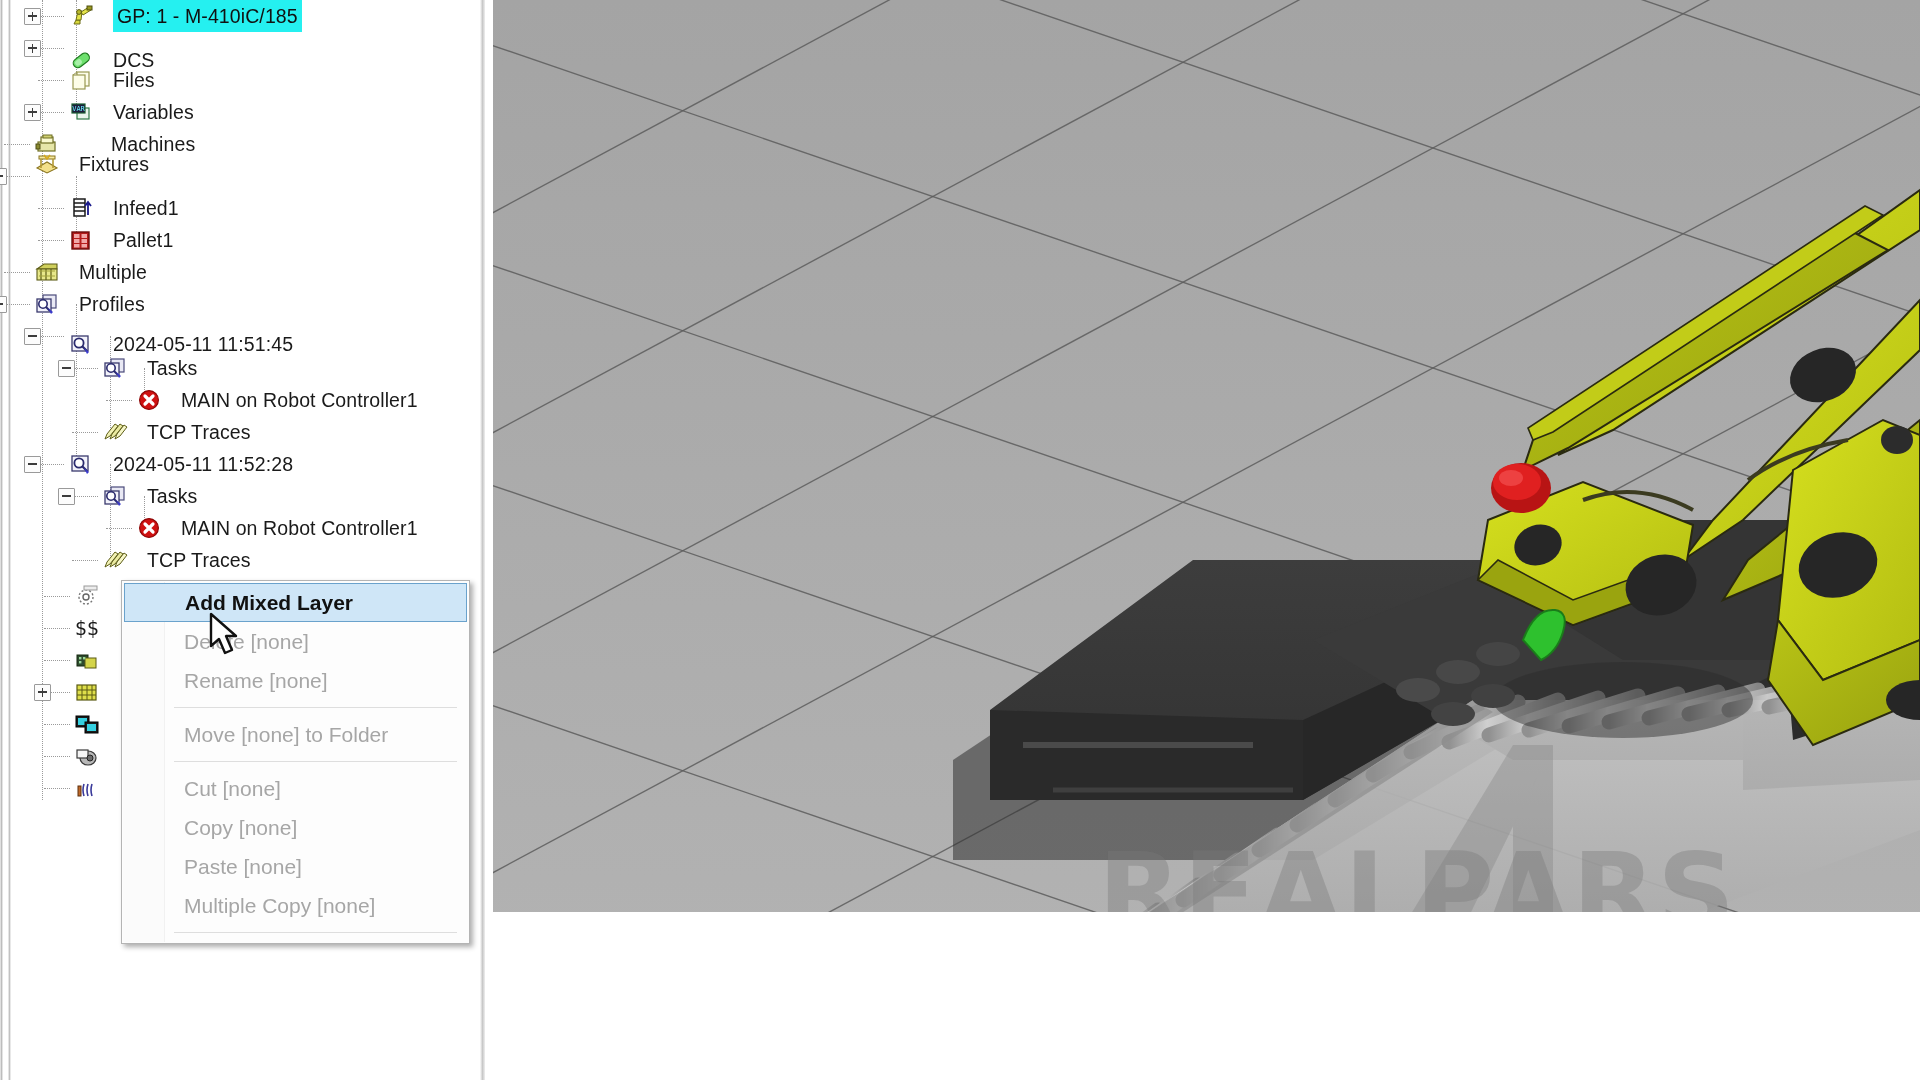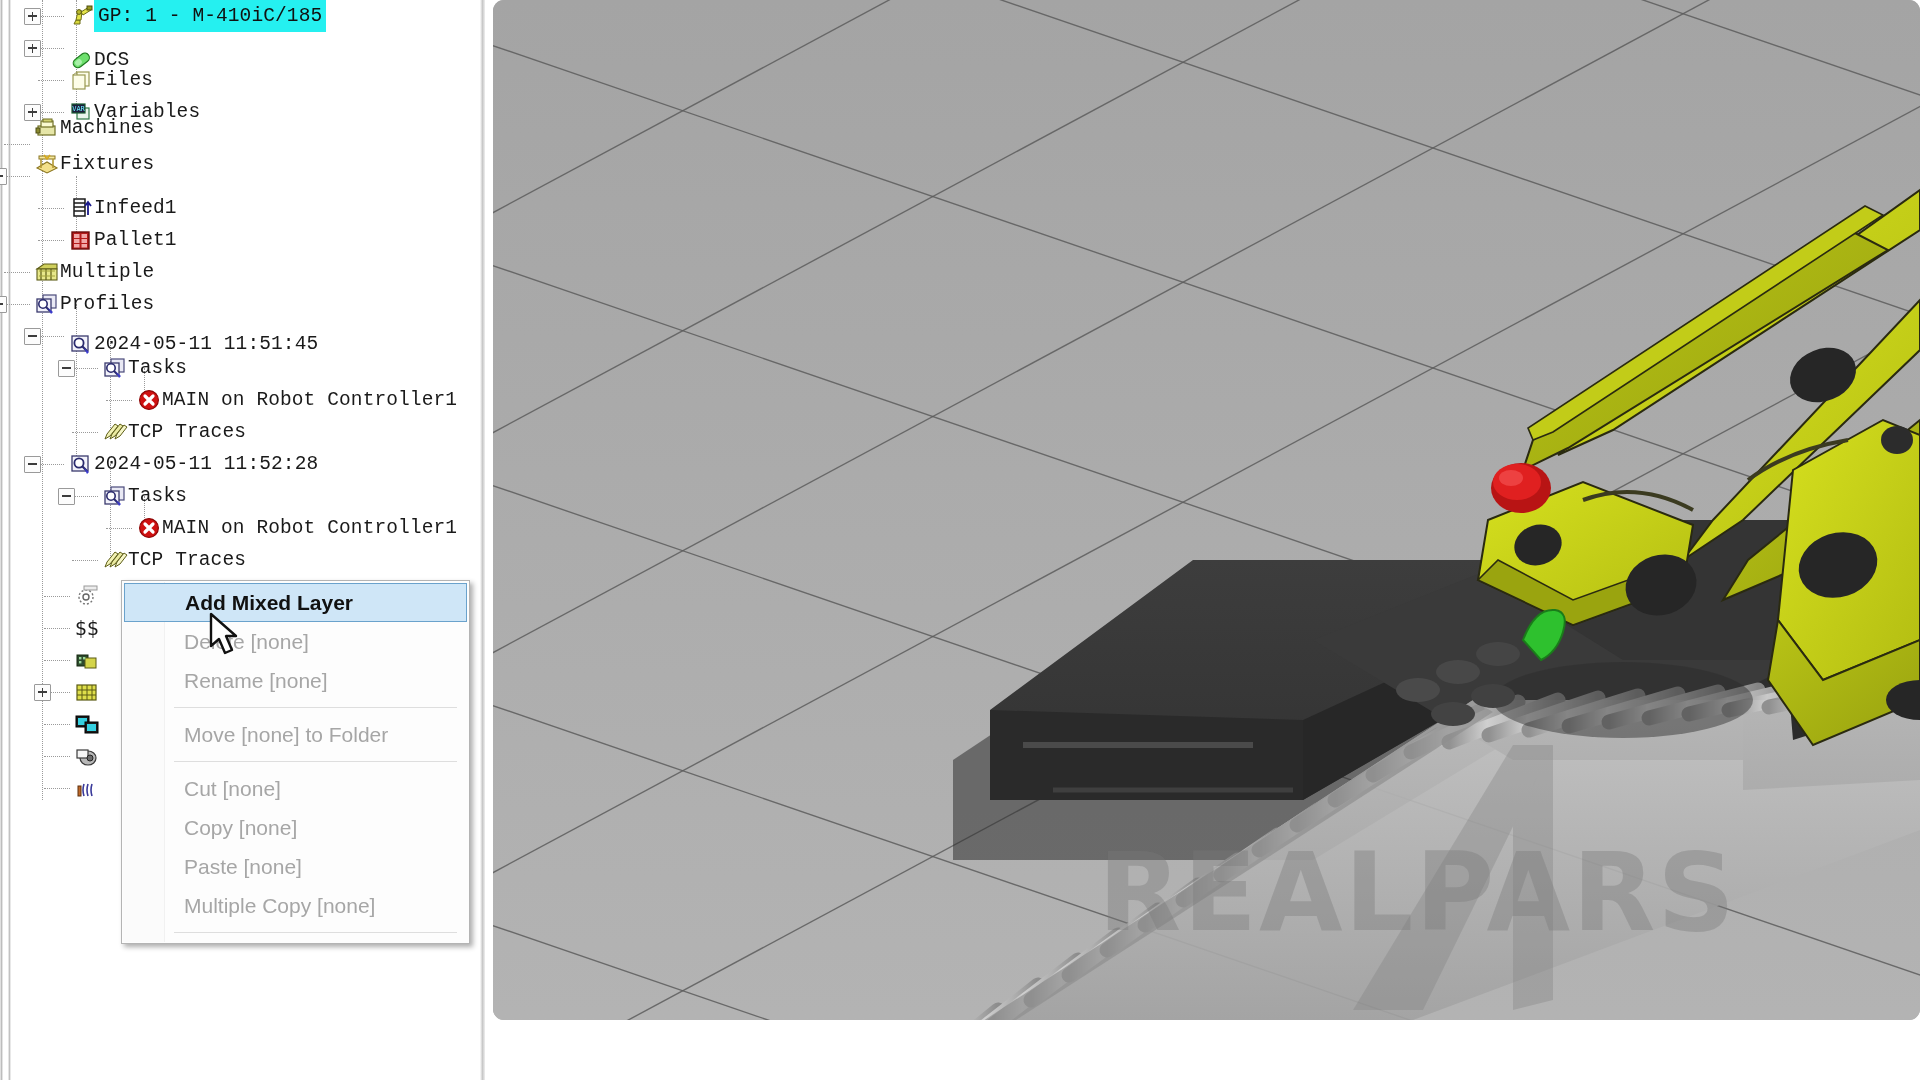--- a/index.html
+++ b/index.html
@@ -19,21 +19,21 @@
   .edge-a{left:0px;width:3px;background:linear-gradient(to right,#f2f2f2,#bdbdbd,#f7f7f7);}
   .edge-b{left:8px;width:3px;background:linear-gradient(to right,#f7f7f7,#c2c2c2,#fbfbfb);}
   .edge-right{left:480px;width:5px;background:linear-gradient(to right,#fdfdfd,#c8c8c8,#efefef);}
 
   .tree{position:absolute;left:12px;top:0;width:470px;}
   .row{
     position:absolute;height:32px;line-height:32px;
     white-space:nowrap;font-size:19.5px;color:#1a1a1a;
     display:flex;align-items:center;
   }
-  .row .label{margin-left:0;letter-spacing:.1px;font-family:Liberation Mono, monospace;}
+  .row .label{margin-left:19px;letter-spacing:.1px;}
   .row .label.sel{
     background:#25f0f0;color:#111;padding:0 4px;
   }
   
   .exp{
     position:absolute;width:15px;height:15px;border:1px solid #9a9a9a;
     background:#fcfcfc;border-radius:1px;
   }
   .exp::before{
     content:"";position:absolute;left:3px;top:6px;width:9px;height:1.6px;background:#3c3c3c;
@@ -72,22 +72,22 @@
     margin:0 2px;height:37px;line-height:37px;padding-left:60px;
     color:#111;font-weight:600;
   }
   .sep{height:1px;background:#dedede;margin:7px 12px 7px 52px;position:relative;z-index:2;}
 
   
   #cursor{position:absolute;left:209px;top:612px;z-index:60;pointer-events:none;}
 
   
   #viewport{
-    position:absolute;left:493px;top:0;width:1427px;height:1020px;
-    background:#a8a8a8;overflow:hidden;border-radius:11px;
+    position:absolute;left:493px;top:0;width:1427px;height:912px;
+    background:#a8a8a8;overflow:hidden;
   }
   #vp-svg{position:absolute;left:0;top:0;}
   .wm{
     position:absolute;font-size:108px;font-weight:700;letter-spacing:2px;
     color:rgba(120,120,120,.38);
     font-family:"DejaVu Sans", sans-serif;
     user-select:none;
   }
 </style>
 </head>
@@ -304,21 +304,21 @@
           <span class="ic">
             <svg width="26" height="24" viewBox="0 0 26 24">
               <rect x="9" y="8" width="12" height="11" fill="#e8f6ec" stroke="#2d7a46" stroke-width="1.2"></rect>
            <rect x="4" y="4" width="13" height="9" fill="#1c1c3c" stroke="#1b5c32" stroke-width="1.2"></rect>
            <text x="10.5" y="11" font-size="7" fill="#6ef0ff" text-anchor="middle" font-family="DejaVu Sans Mono, monospace">VAR</text>
             </svg>
           </span>
           <span class="label">Variables</span>
         </div>
         <div class="hline" style="left: -8px; top: 144px; width: 26px;"></div>
-        <div class="row" style="left: 22px; top: 112px;">
+        <div class="row" style="left: 22px; top: 128px; gap: 32px;">
           <span class="ic">
             <svg width="26" height="24" viewBox="0 0 26 24">
               <rect x="4" y="10" width="17" height="9" fill="#e6e6a8" stroke="#6f6f24" stroke-width="1.2"></rect>
            <rect x="7" y="5" width="12" height="6" fill="#fafad0" stroke="#6f6f24" stroke-width="1.2"></rect>
            <rect x="9" y="3" width="9" height="3" fill="#cfcf70" stroke="#6f6f24"></rect>
            <rect x="2" y="12" width="4" height="5" fill="#8a8a30" stroke="#4e4e14"></rect>
             </svg>
           </span>
           <span class="label">Machines</span>
         </div>

